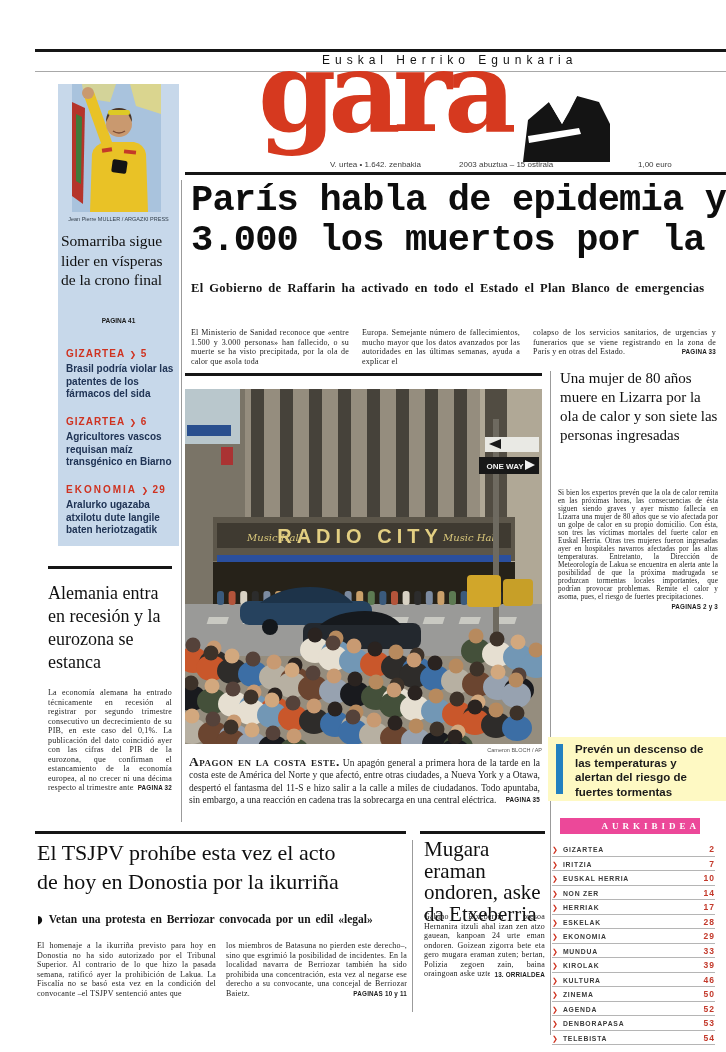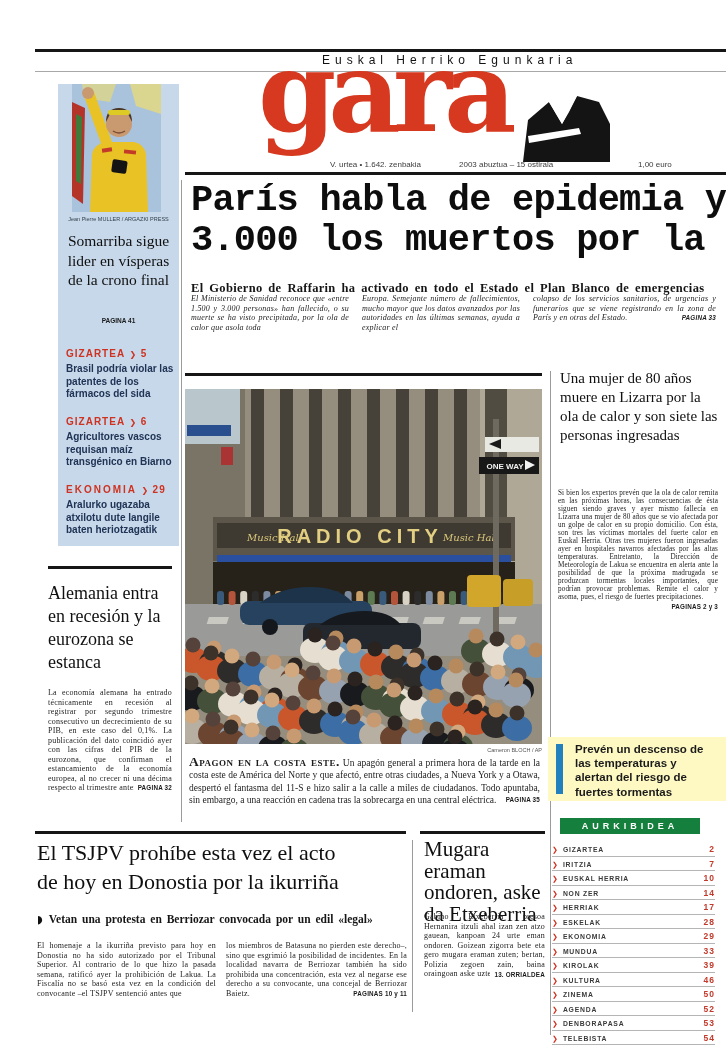--- a/index.html
+++ b/index.html
@@ -17,21 +17,21 @@
   .logo{position:absolute;left:258px;top:36px;
     font-family:"DejaVu Serif",serif;font-weight:bold;font-size:112px;line-height:112px;
     letter-spacing:-8px;color:#d6391f;}
   .dateline{position:absolute;top:160px;font-family:"Liberation Sans",sans-serif;
     font-size:8px;color:#3c3c3c;white-space:nowrap;}
 
   
   .bluebox{position:absolute;left:58px;top:84px;width:121px;height:462px;background:#c7d8ea;}
   .sb-credit{position:absolute;left:58px;top:216px;width:121px;text-align:center;
     font-family:"Liberation Sans",sans-serif;font-size:5.5px;color:#34404d;}
-  .sb-headline{position:absolute;left:61px;top:231px;width:115px;text-align:center;
+  .sb-headline{position:absolute;left:61px;top:231px;width:115px;text-align:left;
     font-size:15.5px;line-height:19.5px;color:#101010;}
   .sb-pageref{position:absolute;left:58px;top:317px;width:121px;text-align:center;
     font-family:"Liberation Sans",sans-serif;font-weight:bold;font-size:6.5px;color:#1a1a1a;}
   .sb-item{position:absolute;left:66px;width:108px;font-family:"Liberation Sans",sans-serif;}
   .sb-sec{font-weight:bold;font-size:10px;letter-spacing:1px;color:#cf3220;}
   .sb-arrow{font-size:8px;color:#cf3220;}
   .sb-text{font-weight:bold;font-size:10px;line-height:12.5px;color:#203455;margin-top:2px;}
 
   
   .lc-headline{position:absolute;left:48px;top:582px;width:128px;
@@ -43,21 +43,21 @@
   .pageref{font-family:"Liberation Sans",sans-serif;font-weight:bold;font-size:6.3px;
     color:#1a1a1a;letter-spacing:.2px;}
   .pr-abs{position:absolute;right:0;bottom:0;background:#fff;padding-left:4px;}
 
   
   .main-headline{position:absolute;left:191px;top:180px;width:535px;
     font-family:Liberation Mono, monospace;font-weight:bold;font-size:37px;
     line-height:40px;letter-spacing:-.8px;color:#0d0d0d;white-space:nowrap;}
   .main-subhead{position:absolute;left:191px;top:281px;width:530px;
     font-weight:bold;font-size:12.5px;word-spacing:2.5px;letter-spacing:.3px;color:#151515;}
-  .main-col{position:absolute;top:294px;width:158px;font-style:italic;}
+  .main-col{position:absolute;top:328px;width:158px;}
 
   
   .photo-credit{position:absolute;left:392px;top:747px;width:150px;text-align:right;
     font-family:"Liberation Sans",sans-serif;font-size:5.5px;color:#555;}
   .caption{position:absolute;left:189px;top:756px;width:351px;
     font-size:9.5px;line-height:12.4px;text-align:justify;color:#1c1c1c;position:absolute;}
   .cap-lead{font-variant:small-caps;font-weight:bold;font-size:13.5px;letter-spacing:.5px;}
 
   
   .rs-headline{position:absolute;left:560px;top:369px;width:160px;
@@ -67,23 +67,23 @@
   .rs-pageline{text-align:right;margin-top:2px;}
 
   
   .hbox{position:absolute;left:548px;top:737px;width:178px;height:64px;background:#fef9c3;}
   .hbar{position:absolute;left:8px;top:7px;width:7px;height:50px;background:#2380bf;}
   .htext{position:absolute;left:27px;top:5px;width:140px;
     font-family:"Liberation Sans",sans-serif;font-weight:bold;font-size:11.5px;
     line-height:14.2px;color:#1b1b1b;}
 
   
-  .ix-bar{position:absolute;left:560px;top:818px;width:140px;height:16px;background:#15803d;
-    color:#fff;font-family:Liberation Sans, sans-serif;font-weight:bold;font-size:9px;
-    letter-spacing:4px;text-align:center;line-height:17px;}
+  .ix-bar{position:absolute;left:560px;top:818px;width:140px;height:16px;background:#ec4899;
+    color:#fff;font-family:Liberation Serif, serif;font-weight:bold;font-size:9px;
+    letter-spacing:4px;text-align:right;line-height:17px;}
   .ix-list{position:absolute;left:552px;top:842px;width:163px;
     font-family:"Liberation Sans",sans-serif;}
   .ix-row{display:flex;align-items:baseline;border-bottom:1px solid #b5b5b5;
     padding:2px 0 1.5px 0;height:10px;}
   .ix-bullet{font-size:7px;color:#cf3220;margin-right:5px;line-height:8px;}
   .ix-label{flex:1;font-weight:bold;font-size:6.8px;letter-spacing:.8px;color:#3a3a3a;}
   .ix-page{font-weight:bold;font-size:8.5px;letter-spacing:1px;color:#c3392b;}
 
   
   .bl-headline{position:absolute;left:37px;top:839px;width:375px;

